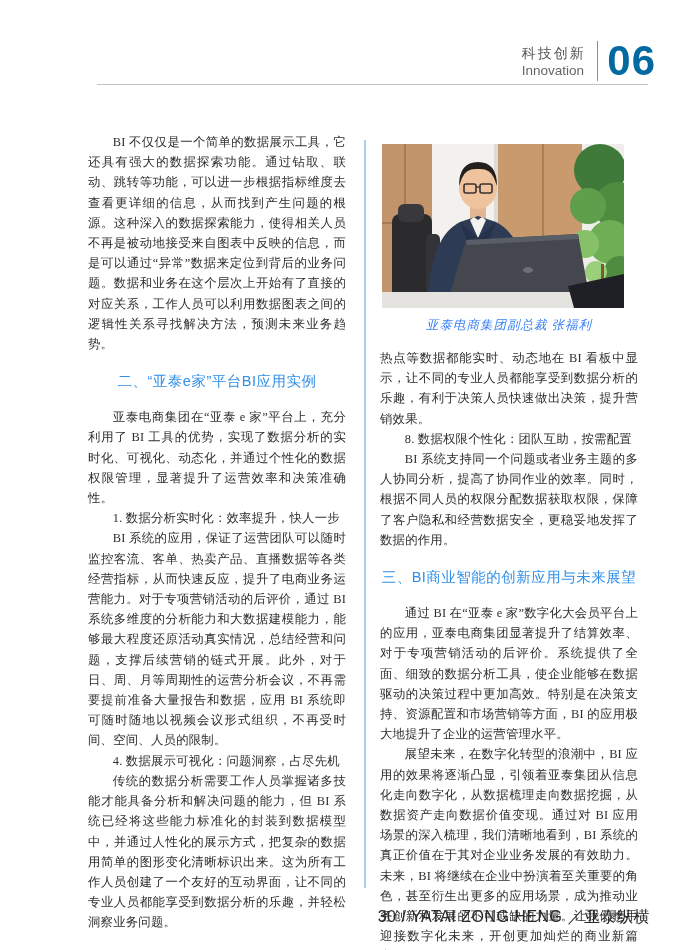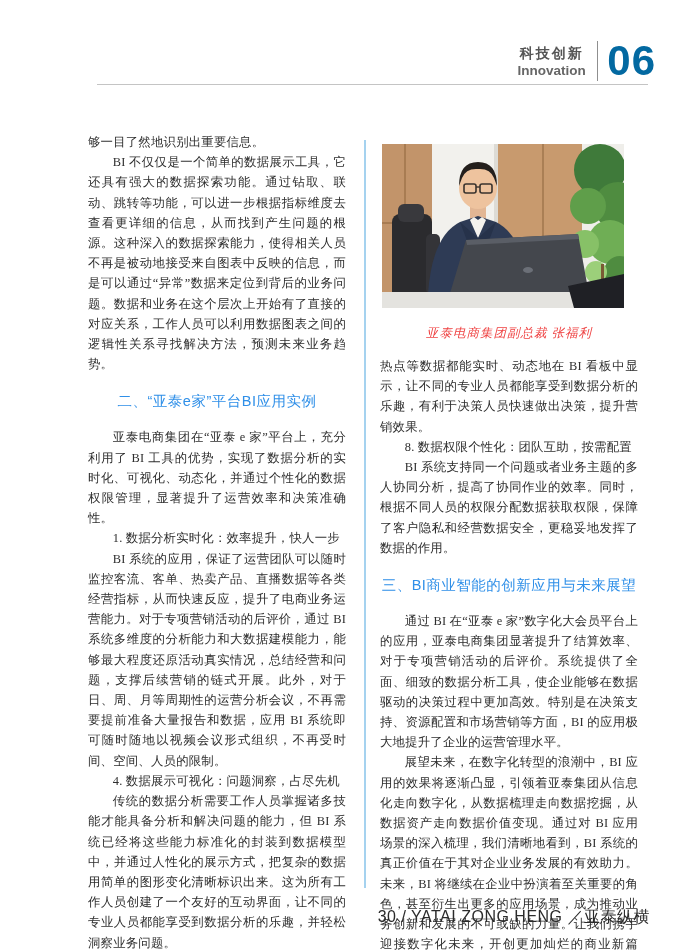--- a/index.html
+++ b/index.html
@@ -5,21 +5,21 @@
   html,body{margin:0;padding:0;}
   body{
     width:700px;height:950px;background:#ffffff;position:relative;overflow:hidden;
     font-family:"Liberation Serif","DejaVu Serif",serif;
     -webkit-font-smoothing:antialiased;
   }
   .page{position:absolute;inset:0;background:#ffffff;}
 
   
   .header{position:absolute;top:40px;right:44px;display:flex;align-items:center;}
-  .header-labels{text-align:center;color:#5d5d5d;font-family:"Liberation Sans","DejaVu Sans",sans-serif;font-weight:bold;}
+  .header-labels{text-align:left;color:#5d5d5d;font-family:"Liberation Sans","DejaVu Sans",sans-serif;}
   .header-zh{font-size:14px;letter-spacing:2px;line-height:18px;color:#555;}
   .header-en{font-size:13.5px;line-height:17px;color:#666;}
   .header-bar{width:1.5px;height:40px;background:#8f8f8f;margin:0 9px 0 11px;}
   .header-page{font-size:42px;line-height:42px;color:#0369a1;font-weight:600;
     font-family:"Liberation Sans","DejaVu Sans",sans-serif;letter-spacing:1px;text-align:center;}
   .header-rule{position:absolute;top:84px;left:97px;width:551px;height:1px;background:#c4c4c4;}
 
   
   .col-left{position:absolute;left:88px;top:132px;width:258px;}
   .col-right{position:absolute;left:380px;top:138px;width:258px;}
@@ -33,22 +33,22 @@
   h3.sec{
     margin:16px 0 15px;font-size:14.5px;line-height:22px;color:#2f8fe8;
     text-align:center;font-weight:normal;
     font-family:"Liberation Sans","DejaVu Sans",sans-serif;letter-spacing:0.5px;
   }
 
   
   figure.photo{margin:6px 0 0 2px;width:242px;height:164px;overflow:hidden;}
   figure.photo svg{display:block;}
   .caption{
-    margin-top:17px;margin-bottom:14px;text-align:center;
-    font-size:12.5px;color:#ef4444;font-style:italic;letter-spacing:1px;
+    margin-top:9px;margin-bottom:14px;text-align:center;
+    font-size:12.5px;color:#3b82f6;font-style:italic;letter-spacing:1px;
   }
 
   
   .footer{
     position:absolute;top:907px;right:50px;
     font-family:"Liberation Sans","DejaVu Sans",sans-serif;
     font-size:16px;color:#2b2b2b;letter-spacing:0.5px;
   }
 </style>
 </head>
@@ -60,21 +60,20 @@
     <div class="header-labels">
       <div class="header-zh">科技创新</div>
       <div class="header-en">Innovation</div>
     </div>
     <div class="header-bar"></div>
     <div class="header-page">06</div>
   </div>
   <div class="header-rule"></div>
 
   <div class="col-left">
-    <p class="body noindent">够一目了然地识别出重要信息。</p>
     <p class="body">BI 不仅仅是一个简单的数据展示工具，它还具有强大的数据探索功能。通过钻取、联动、跳转等功能，可以进一步根据指标维度去查看更详细的信息，从而找到产生问题的根源。这种深入的数据探索能力，使得相关人员不再是被动地接受来自图表中反映的信息，而是可以通过“异常”数据来定位到背后的业务问题。数据和业务在这个层次上开始有了直接的对应关系，工作人员可以利用数据图表之间的逻辑性关系寻找解决方法，预测未来业务趋势。</p>
     <h3 class="sec">二、“亚泰e家”平台BI应用实例</h3>
     <p class="body">亚泰电商集团在“亚泰 e 家”平台上，充分利用了 BI 工具的优势，实现了数据分析的实时化、可视化、动态化，并通过个性化的数据权限管理，显著提升了运营效率和决策准确性。</p>
     <p class="body">1. 数据分析实时化：效率提升，快人一步</p>
     <p class="body">BI 系统的应用，保证了运营团队可以随时监控客流、客单、热卖产品、直播数据等各类经营指标，从而快速反应，提升了电商业务运营能力。对于专项营销活动的后评价，通过 BI 系统多维度的分析能力和大数据建模能力，能够最大程度还原活动真实情况，总结经营和问题，支撑后续营销的链式开展。此外，对于日、周、月等周期性的运营分析会议，不再需要提前准备大量报告和数据，应用 BI 系统即可随时随地以视频会议形式组织，不再受时间、空间、人员的限制。</p>
     <p class="body">4. 数据展示可视化：问题洞察，占尽先机</p>
     <p class="body">传统的数据分析需要工作人员掌握诸多技能才能具备分析和解决问题的能力，但 BI 系统已经将这些能力标准化的封装到数据模型中，并通过人性化的展示方式，把复杂的数据用简单的图形变化清晰标识出来。这为所有工作人员创建了一个友好的互动界面，让不同的专业人员都能享受到数据分析的乐趣，并轻松洞察业务问题。</p>
 
   </div>
 

